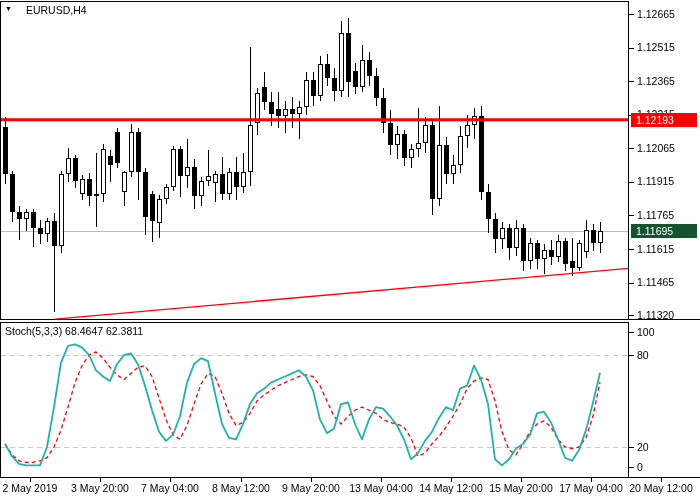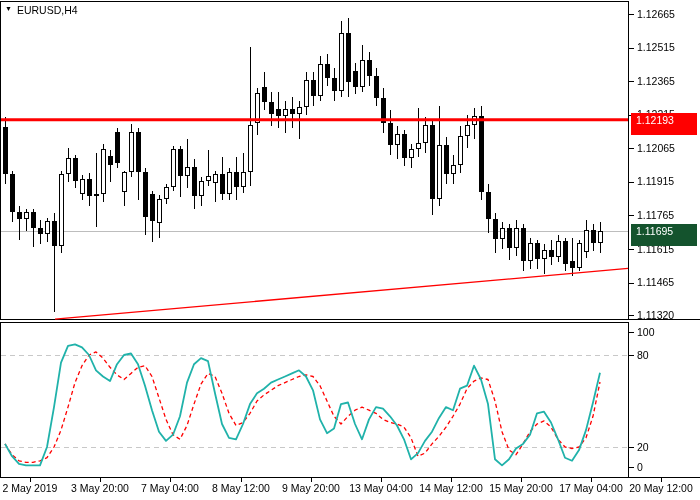--- a/index.html
+++ b/index.html
@@ -1,23 +1,23 @@
 <!DOCTYPE html>
 <html><head>
 <meta charset="utf-8">
 <style>
   html,body{margin:0;padding:0;background:#fff;}
   .screen{position:relative;width:700px;height:500px;background:#fff;overflow:hidden;
           font-family:"Liberation Sans",sans-serif;}
   svg{position:absolute;left:0;top:0;}
   .symbol-label{position:absolute;left:5px;top:4px;font-size:10.5px;color:#000;
-                display:flex;gap:5px;}
+                display:flex;gap:14px;}
   .symbol-label .arr{font-size:7px;line-height:10px;}
   .stoch-label{position:absolute;left:5px;top:325px;font-size:10.5px;color:#000;}
-  .badge{position:absolute;left:631px;width:66px;height:22px;color:#fff;
+  .badge{position:absolute;left:631px;width:66px;height:14px;color:#fff;
          font-size:10.5px;line-height:14px;padding-left:5px;box-sizing:border-box;
          white-space:nowrap;}
   .badge.red{background:#ff0000;top:113px;}
   .badge.black{background:#14532d;top:224px;}
 </style>
 </head>
 <body>
 
 <div class="screen">
   <svg id="c" width="700" height="500">
@@ -430,16 +430,17 @@
         <line x1="661.5" x2="661.5" y1="478" y2="482" stroke="#000" shape-rendering="crispEdges"></line>
         <text x="661" y="492" text-anchor="middle" font-size="10.5" font-family="&quot;Liberation Sans&quot;, sans-serif" fill="#000">20 May 12:00</text>
       </g>
     </svg>
 
   <div class="symbol-label">
     <span class="arr">▼</span>
     <span>EURUSD,H4</span>
   </div>
 
+  <div class="stoch-label">Stoch(5,3,3) 68.4647 62.3811</div>
 
   <div class="badge red">1.12193</div>
   <div class="badge black">1.11695</div>
 </div>
 
 </body></html>

